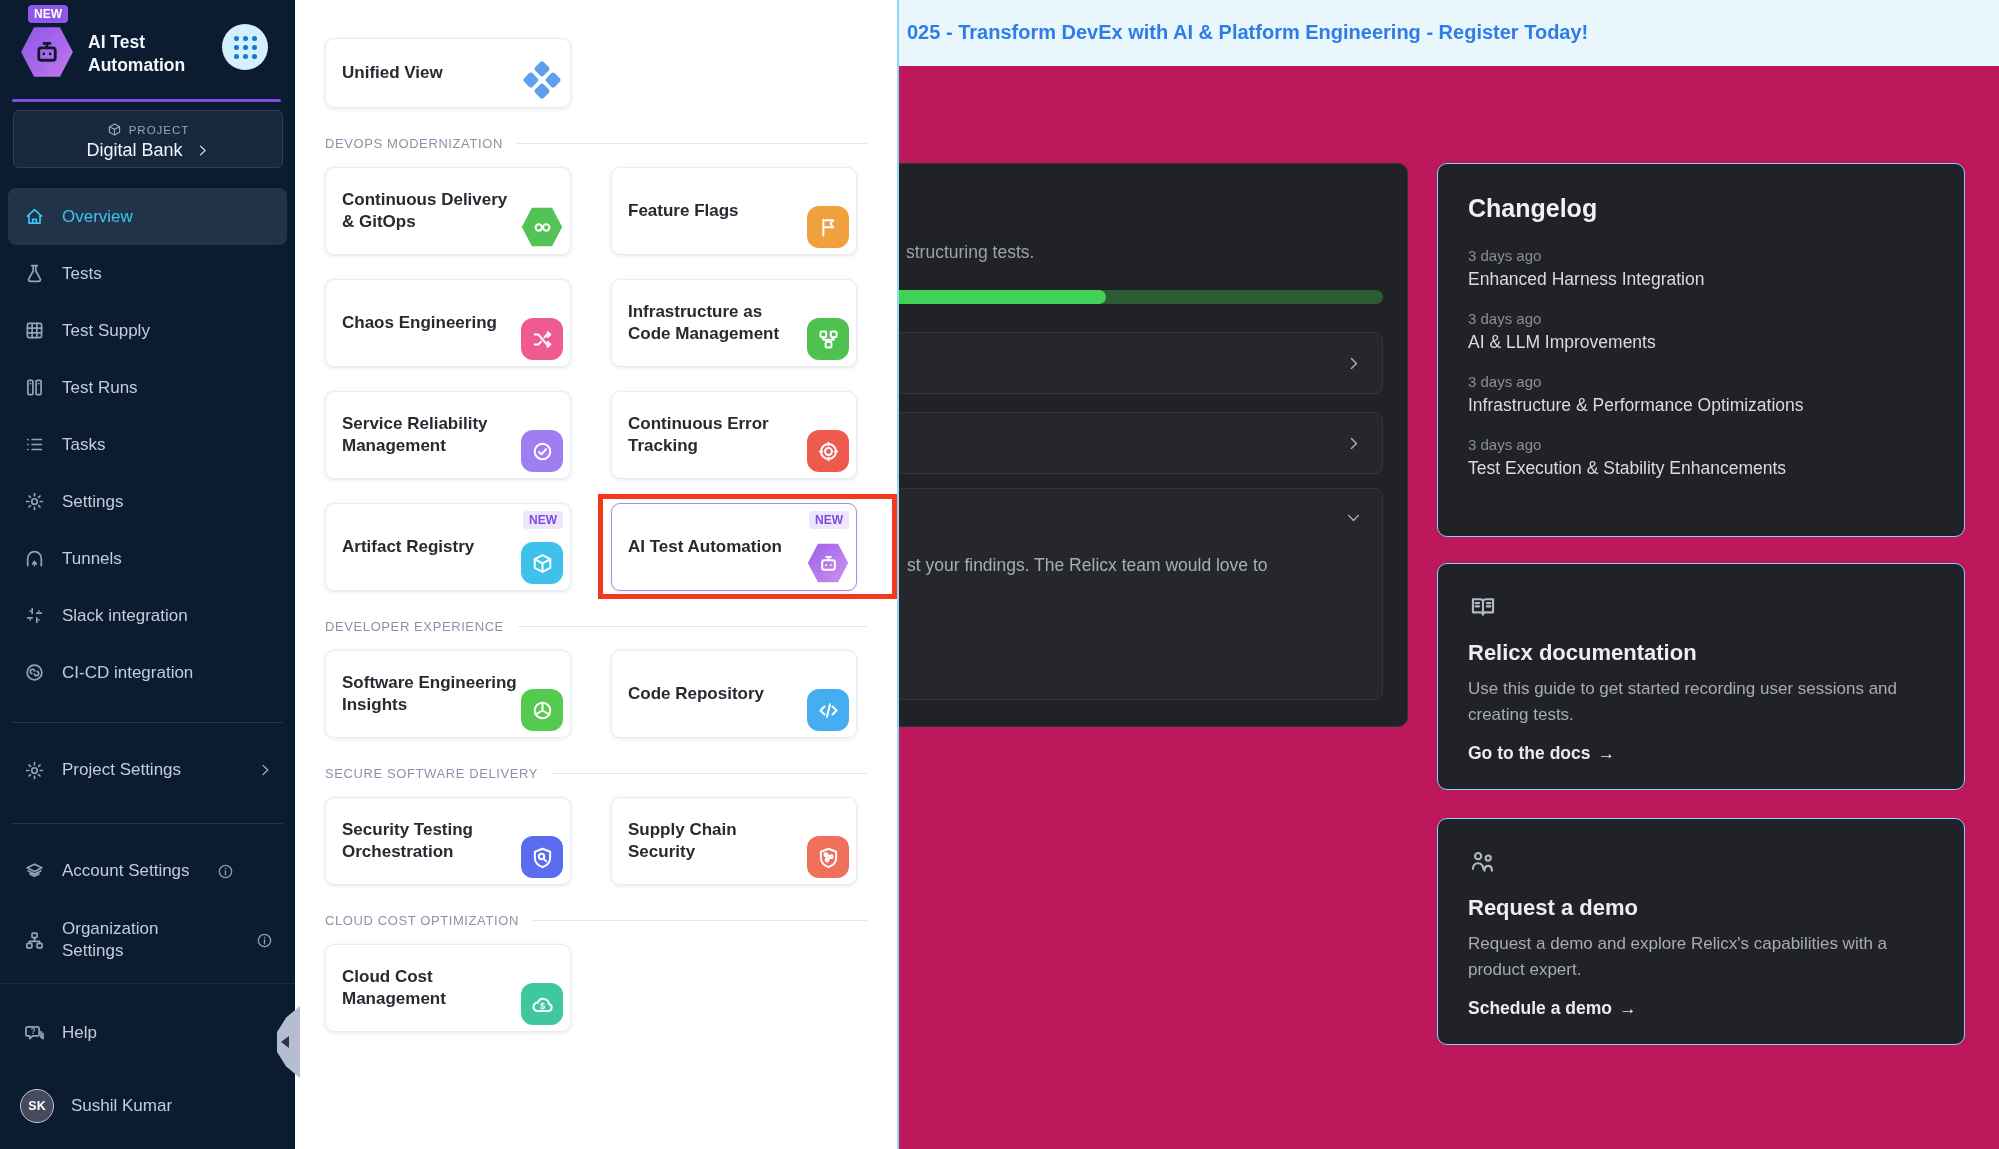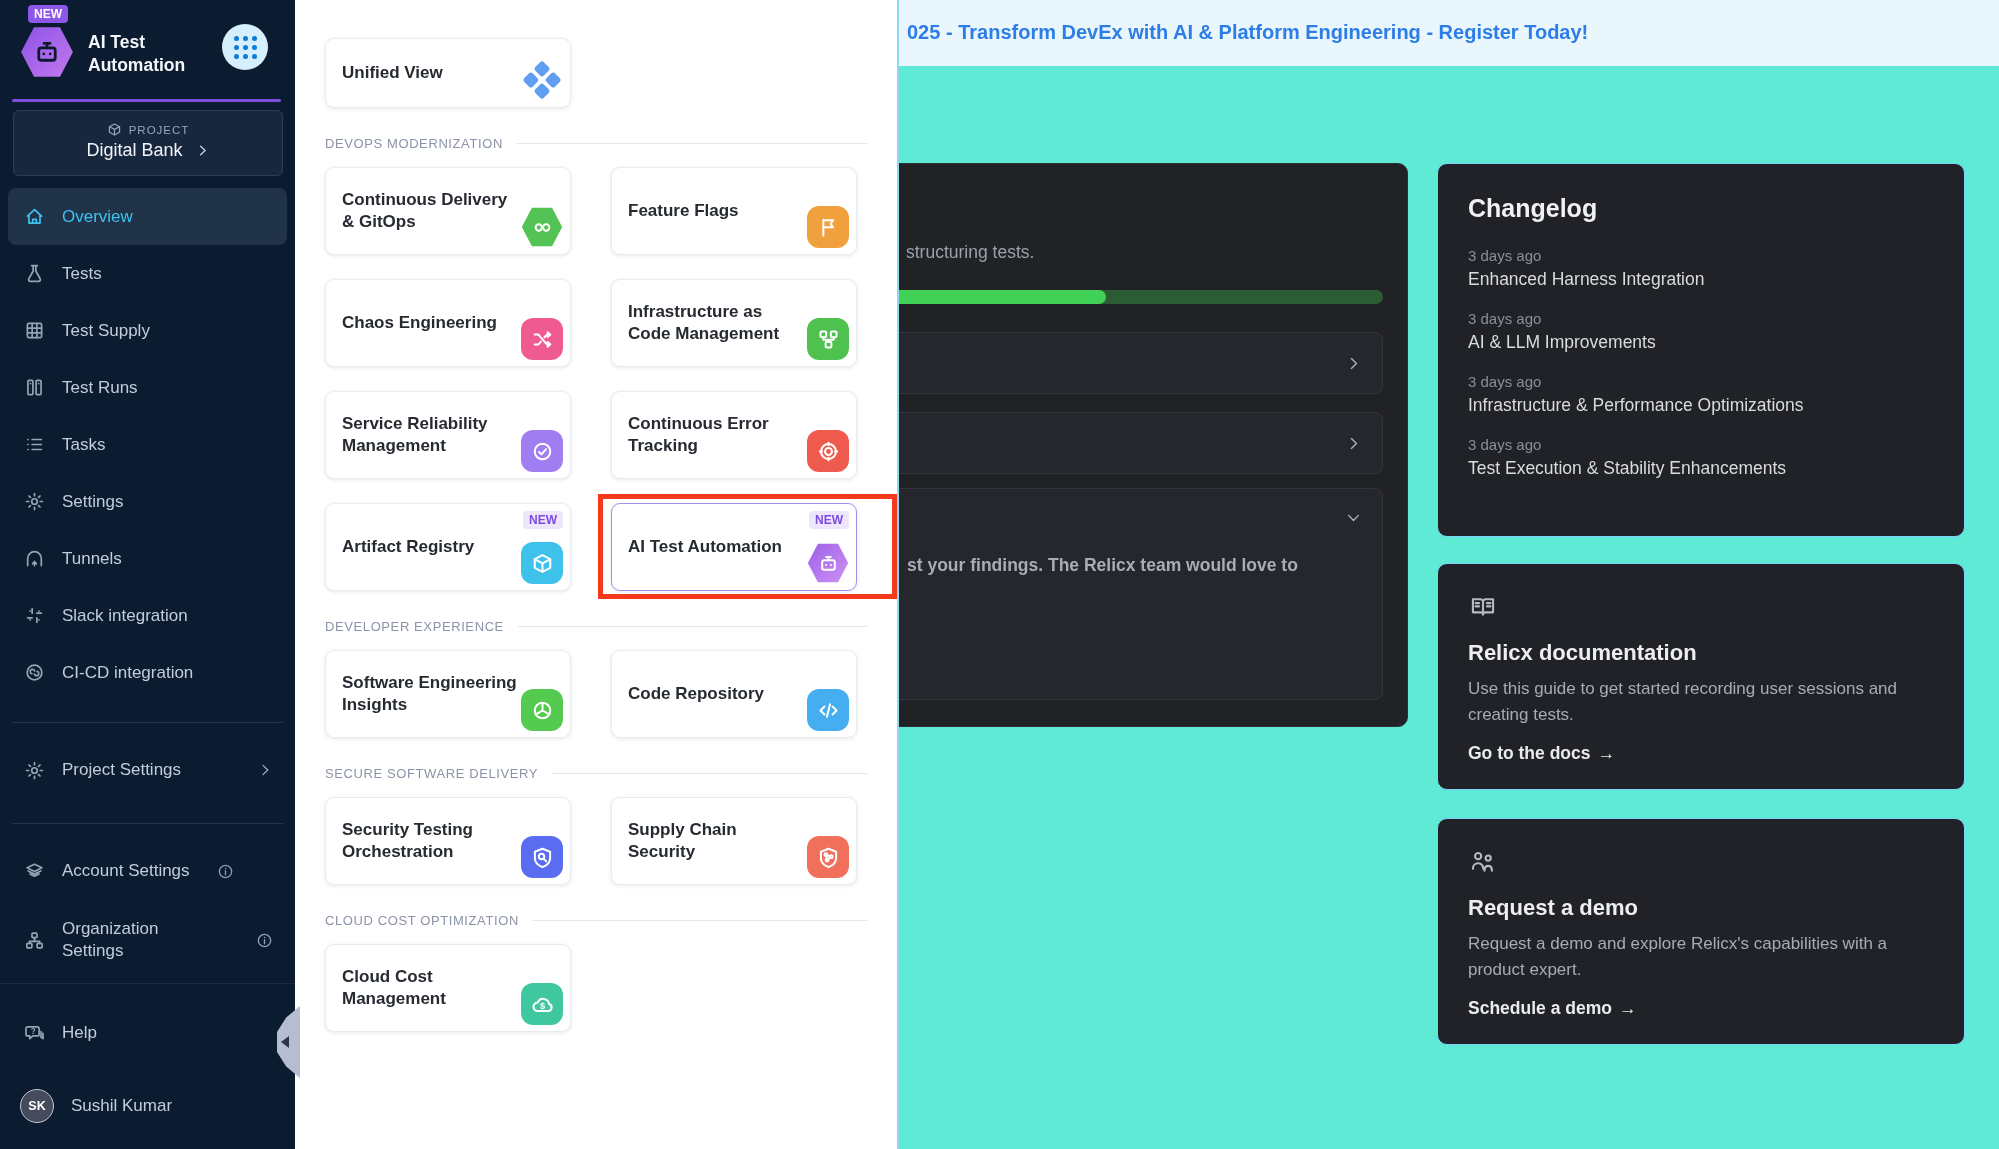--- a/index.html
+++ b/index.html
@@ -2,34 +2,34 @@
 <html><head>
 <meta charset="utf-8">
 <style>
   * { box-sizing: border-box; margin: 0; padding: 0; }
   body { background:#101114; font-family:"Liberation Sans", sans-serif; }
   #stage { position:relative; width:1999px; height:1149px; overflow:hidden; background:#1c1d21; }
 
   svg { width:100%; height:100%; fill:none; stroke:currentColor; stroke-width:1.3; stroke-linecap:round; stroke-linejoin:round; display:block; }
 
   
-  .main-area { position:absolute; left:899px; top:0; right:0; bottom:0; background:#5eead4; }
+  .main-area { position:absolute; left:899px; top:0; right:0; bottom:0; background:#be185d; }
   .banner { position:absolute; left:0; top:0; right:0; height:66px; background:#e9f6fc; overflow:hidden; white-space:nowrap; cursor:pointer; }
   .banner span { display:inline-block; padding-left:8px; line-height:64px; font-size:20px; font-weight:bold; color:#2c7de8; }
 
   .main-card { position:absolute; left:-119px; top:163px; width:628px; height:564px; background:#212226; border:1px solid #2f3136; border-radius:10px; }
   .intro-clip { position:absolute; left:125px; top:78px; font-size:17.5px; color:#9ba1ab; }
   .progress { position:absolute; left:24px; right:24px; top:126px; height:14px; border-radius:7px; overflow:hidden; }
   .progress .fill { height:100%; border-radius:7px; }
   .acc-row { position:absolute; left:24px; right:24px; background:#26272c; border:1px solid #34353b; border-radius:8px; cursor:pointer; }
   .acc-row .chev { position:absolute; right:20px; width:17px; height:17px; color:#aeb3bc; }
   #row1 { top:168px; height:62px; } #row1 .chev { top:22px; }
   #row2 { top:248px; height:62px; } #row2 .chev { top:22px; }
   #row3 { top:324px; height:212px; } #row3 .chev { top:20px; }
-  .exp-text { position:absolute; left:101px; top:66px; font-size:17.5px; color:#a7acb5;font-weight:bold; }
+  .exp-text { position:absolute; left:101px; top:66px; font-size:17.5px; color:#a7acb5; }
 
   
   .right-col { position:absolute; left:538px; width:528px; top:0; }
   .rc-card { position:absolute; left:0; width:528px; background:#212227; border:1px solid #7dd3fc; border-radius:10px; padding:30px; }
   #changelog { top:163px; height:374px; }
   .cl-title { font-size:25px; font-weight:bold; color:#f0f1f4; margin-bottom:24px; }
   .log-entry { margin-bottom:20px; }
   .log-time { font-size:15px; color:#8a8f97; margin-bottom:5px; }
   .log-title { font-size:17.5px; color:#d9dbdf; }
   #docs-card { top:563px; height:227px; }
@@ -63,21 +63,21 @@
   
   .sidebar { position:absolute; left:0; top:0; bottom:0; width:295px; background:#0b1c31; z-index:30; color:#c3ccd9; }
   .sb-new { position:absolute; left:28px; top:5px; background:#8d57e8; color:#fff; font-size:12px; font-weight:bold; padding:2px 6px; border-radius:4px; }
   .sb-logo { position:absolute; left:20px; top:25px; width:54px; height:54px; clip-path:polygon(26% 4%,74% 4%,98% 50%,74% 96%,26% 96%,2% 50%); background:linear-gradient(135deg,#8a54e8,#c678ec); display:flex; align-items:center; justify-content:center; }
   .sb-logo svg { width:30px; height:30px; stroke:#0d1a2e; stroke-width:1.5; }
   .sb-title { position:absolute; left:88px; top:31px; font-size:17.5px; font-weight:bold; color:#f2f5f9; line-height:1.3; width:120px; }
   .grid-btn { position:absolute; left:222px; top:24px; width:46px; height:46px; border-radius:50%; background:#d5effc; display:flex; align-items:center; justify-content:center; cursor:pointer; }
   .grid-dots { display:grid; grid-template-columns:repeat(3,5px); grid-template-rows:repeat(3,5px); gap:4px; }
   .grid-dots i { width:5px; height:5px; border-radius:50%; background:#0b7bd4; }
   .sb-accent { position:absolute; left:12px; right:14px; top:99px; height:3px; background:#7d4fe0; border-radius:2px; }
-  .proj-chip { position:absolute; left:13px; top:110px; width:270px; height:66px; background:#17273e; border:1px solid #2b3d57; border-radius:6px; text-align:center; padding-top:11px; cursor:pointer; }
+  .proj-chip { position:absolute; left:13px; top:110px; width:270px; height:58px; background:#17273e; border:1px solid #2b3d57; border-radius:6px; text-align:center; padding-top:11px; cursor:pointer; }
   .proj-top { display:flex; align-items:center; justify-content:center; gap:7px; font-size:11.5px; letter-spacing:1px; color:#9aa6b8; }
   .proj-top .pic { width:15px; height:15px; color:#9aa6b8; }
   .proj-name-row { display:flex; align-items:center; justify-content:center; gap:12px; margin-top:3px; }
   .proj-name { font-size:18px; color:#f1f4f8; }
   .proj-chev { width:15px; height:15px; color:#cfd6e2; }
 
   .nav { position:absolute; left:8px; right:8px; top:188px; }
   .nav-item { position:relative; height:57px; display:flex; align-items:center; padding-left:16px; gap:17px; border-radius:8px; cursor:pointer; font-size:17px; color:#c3ccd9; }
   .nav-item .nav-ic { width:21px; height:21px; color:#96a2b5; flex:none; }
   .nav-item.active { background:#203349; color:#3fc2f0; }

